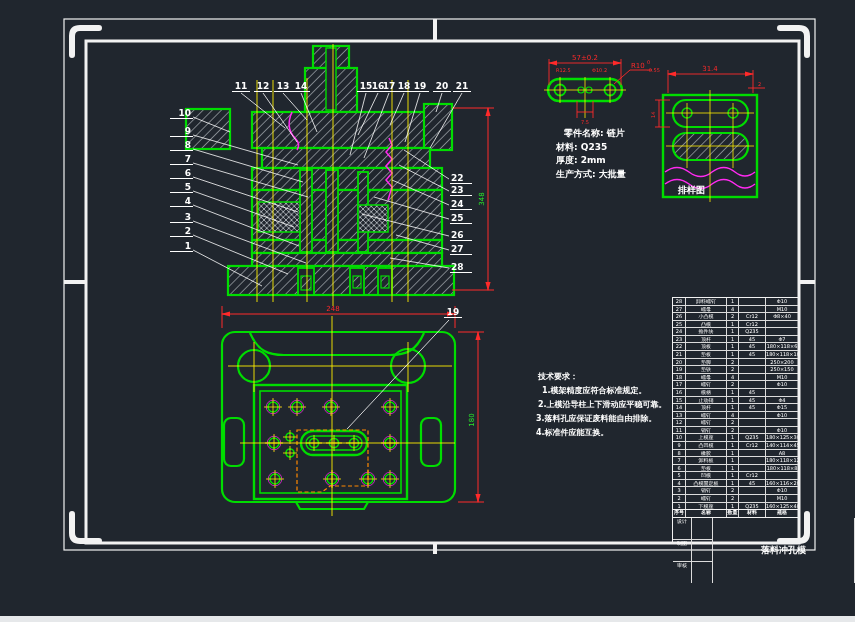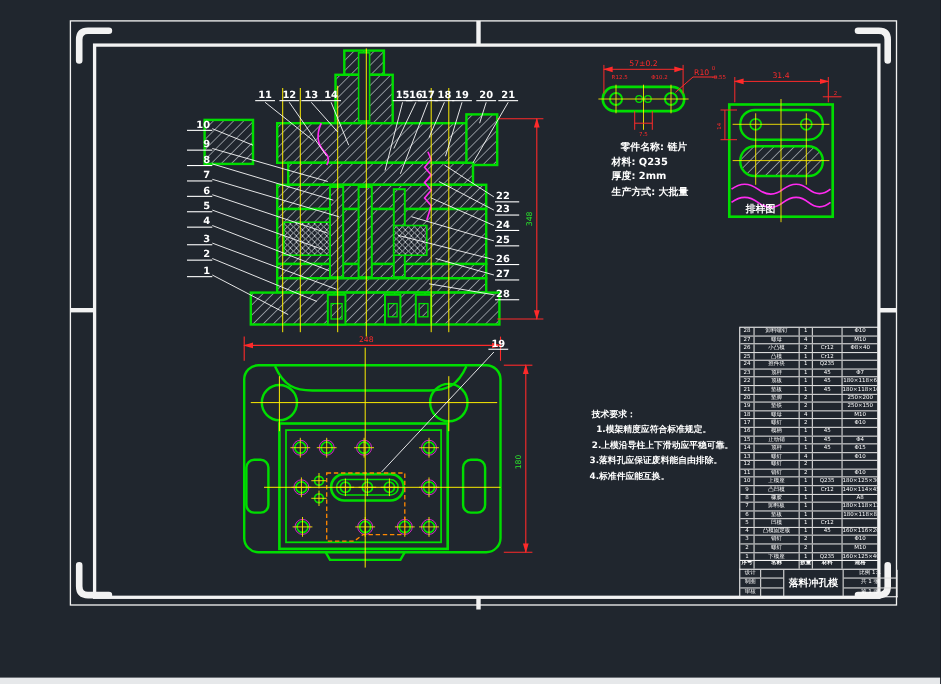--- a/index.html
+++ b/index.html
@@ -22,23 +22,23 @@
            border-top:1px solid #dcdcdc;box-sizing:border-box;min-height:0;}
   .bom-row:first-child{border-top:none;}
   .bom-cell{border-left:1px solid #dcdcdc;box-sizing:border-box;color:#fff;
             font-size:5px;line-height:6.3px;text-align:center;overflow:hidden;white-space:nowrap;}
   .bom-cell:first-child{border-left:none;}
   #bom-header{position:absolute;left:672px;top:510px;width:127px;height:8px;
        border:1.5px solid #f2f2f2;border-top:none;box-sizing:border-box;display:grid;
        grid-template-columns:12px 41px 12px 27px 1fr;}
   #bom-header .bom-cell{font-weight:bold;line-height:5.5px;}
   
-  #titleblock{position:absolute;left:672px;top:518px;width:144px;height:25px;
+  #titleblock{position:absolute;left:672px;top:518px;width:127px;height:25px;
        border:1.5px solid #f2f2f2;border-top:none;box-sizing:border-box;display:grid;
-       grid-template-columns:40px 53px 1fr;}
+       grid-template-columns:40px 53px 1fr;gap:44px;}
   .tb-left{display:flex;flex-direction:column;border-right:1px solid #dcdcdc;}
   .tb-lrow{flex:1;display:grid;grid-template-columns:18px 1fr;border-top:1px solid #dcdcdc;box-sizing:border-box;}
   .tb-lrow:first-child{border-top:none;}
   .tb-lcell{border-left:1px solid #dcdcdc;color:#fff;font-size:5px;line-height:7px;text-align:center;overflow:hidden;}
   .tb-lcell:first-child{border-left:none;}
   .tb-title{display:flex;align-items:center;justify-content:center;color:#fff;
             font-size:9px;font-weight:bold;white-space:nowrap;overflow:hidden;}
   .tb-right{display:flex;flex-direction:column;border-left:1px solid #dcdcdc;}
   .tb-rcell{flex:1;border-top:1px solid #dcdcdc;color:#fff;font-size:5px;line-height:7px;
             text-align:center;overflow:hidden;box-sizing:border-box;}

